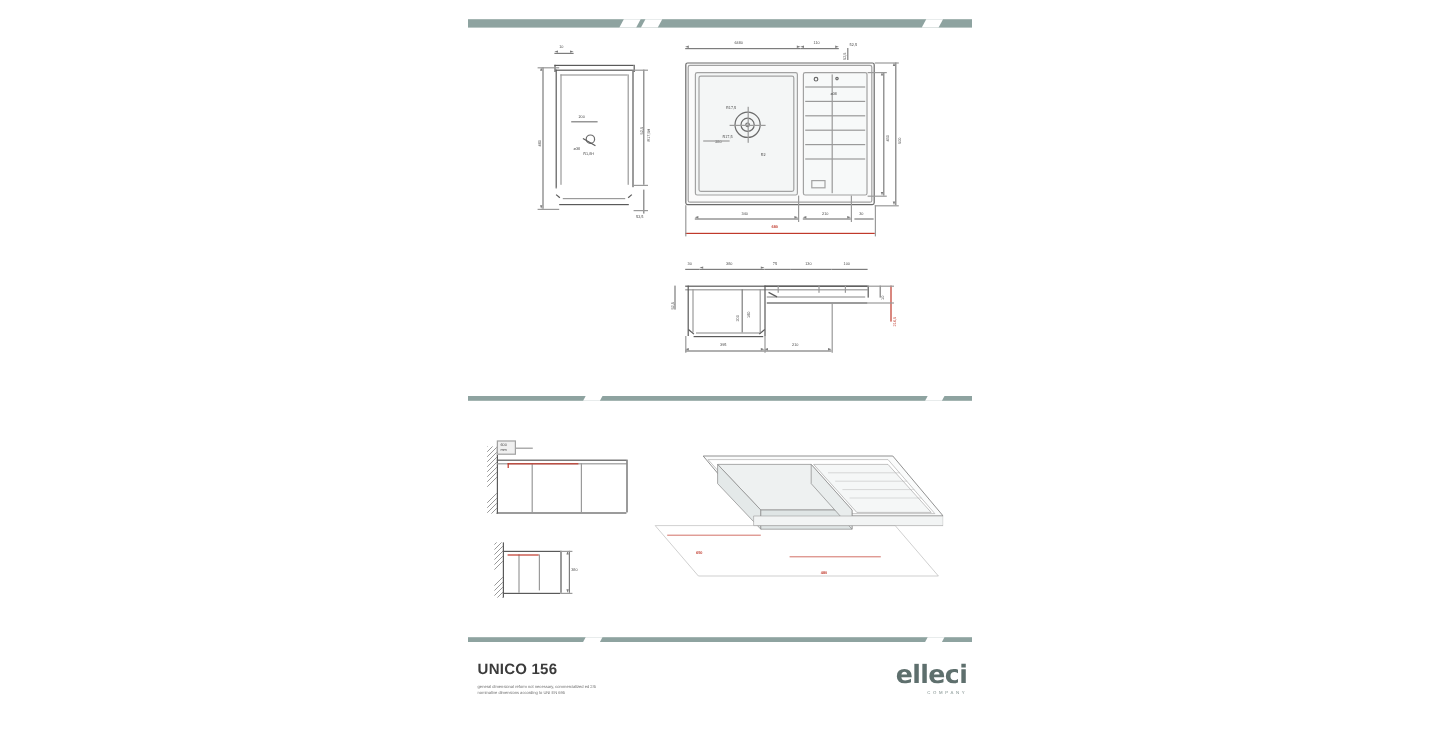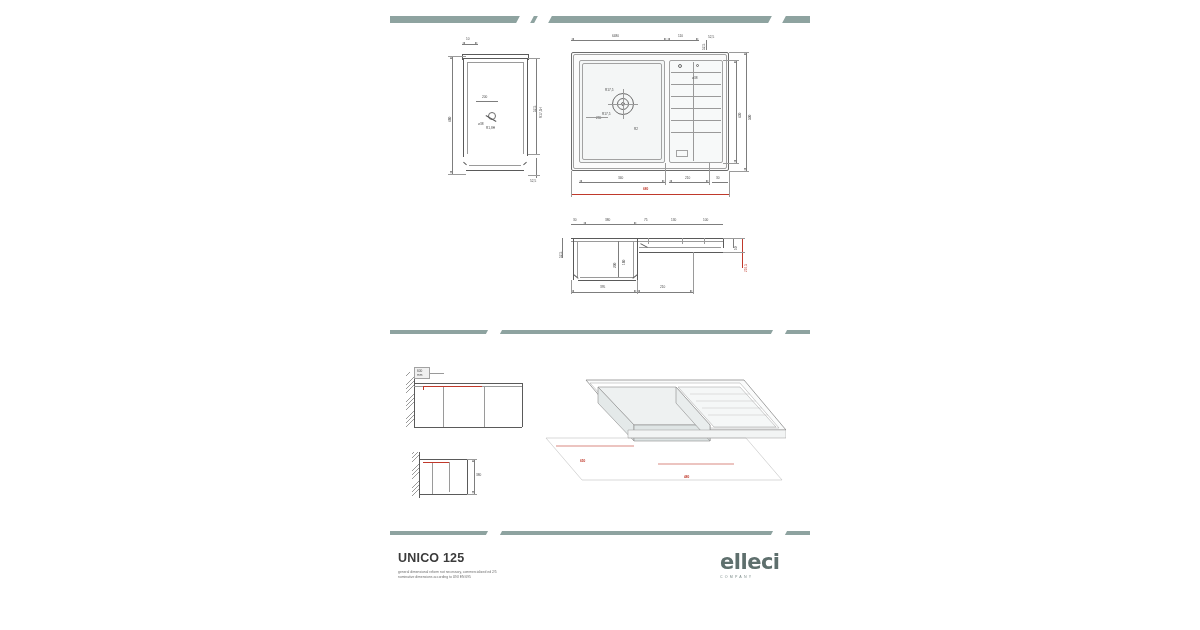--- a/index.html
+++ b/index.html
@@ -117,21 +117,21 @@
     top: 570px;
     font-size: 3.4px;
     color: #6e6e6e;
     line-height: 1.5;
   }
   .logo {
     position: absolute;
     left: 330px;
     top: 552px;
     width: 86px;
-    text-align: left;
+    text-align: right;
   }
   .logo-word {
     font-family: "DejaVu Sans", sans-serif;
     font-size: 21px;
     font-weight: bold;
     color: #5e6f6d;
     letter-spacing: -0.5px;
     line-height: 1;
   }
   .logo-sub {
@@ -437,21 +437,21 @@
         </svg>
       </div>
       <div class="t red b" style="left:190px; top:460px;">650</div>
       <div class="t red b" style="left:294px; top:476px;">480</div>
     </div>
 
     <div class="bar thin" style="left:0px; top:531px; width:420px;"></div>
     <div class="bar-slash thin" style="left:97px; top:531px;"></div>
     <div class="bar-slash thin" style="left:382px; top:531px;"></div>
 
-    <div class="footer-title">UNICO 125</div>
+    <div class="footer-title">UNICO 156</div>
     <div class="footer-note">
       <div>general dimensional reform not necessary, commercialized ed 2/5</div>
       <div>nominative dimensions according to UNI EN 695</div>
     </div>
 
     <div class="logo">
       <div class="logo-word">elleci</div>
       <div class="logo-sub">COMPANY</div>
     </div>
 

